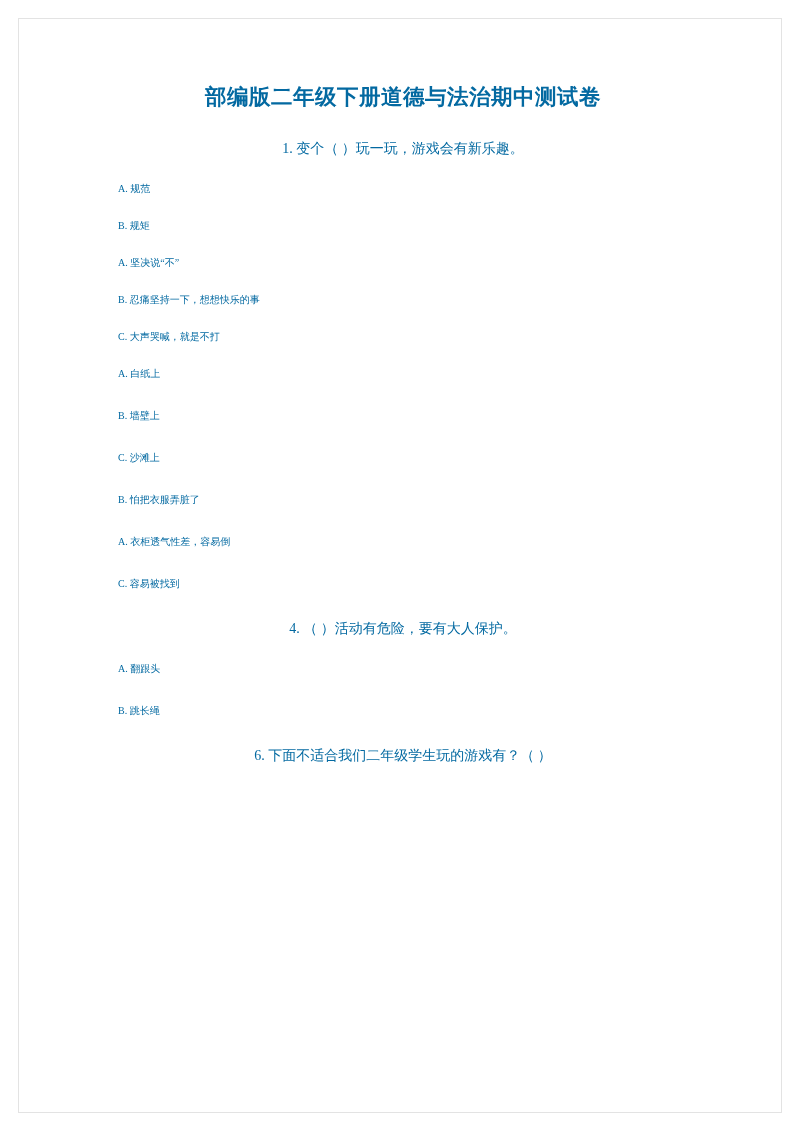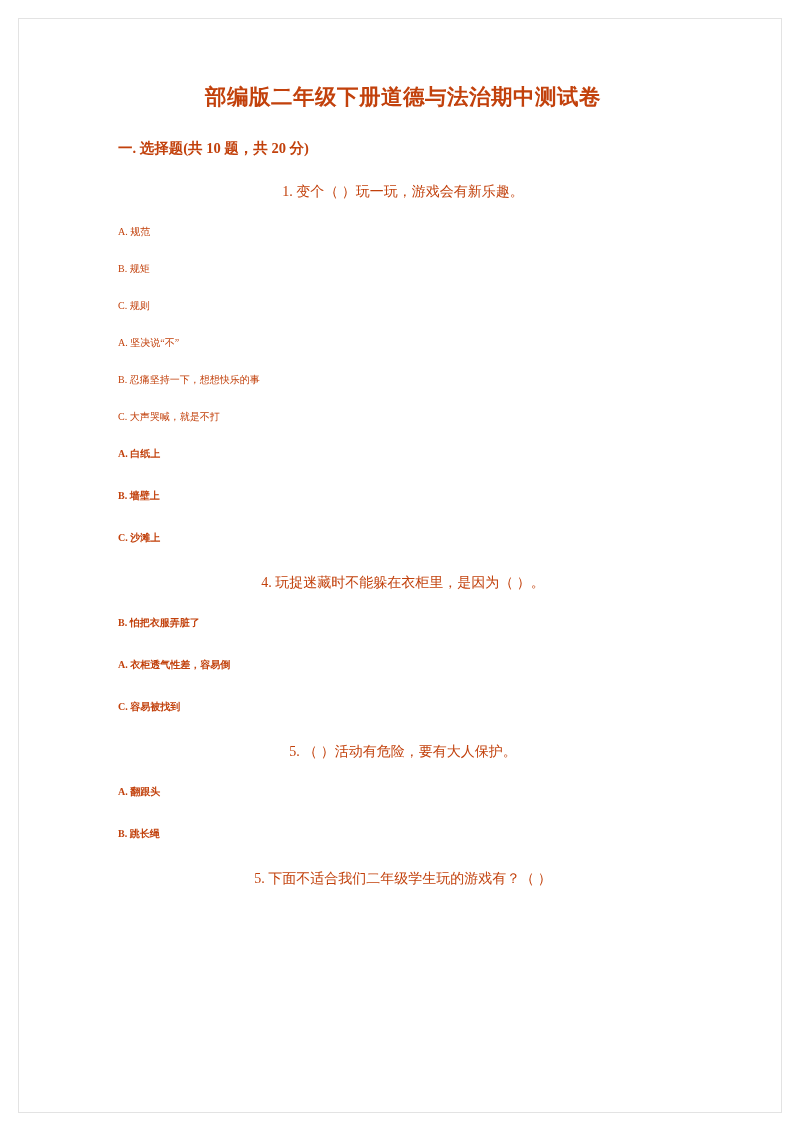--- a/index.html
+++ b/index.html
@@ -8,21 +8,21 @@
     background: #ffffff;
   }
   .page {
     position: relative;
     width: 800px;
     height: 1131px;
     margin: 0 auto;
     background: #ffffff;
     box-sizing: border-box;
     font-family: "Liberation Serif", "DejaVu Serif", serif;
-    color: #c2410c;
+    color: #0369a1;
     overflow: hidden;
   }
   .border-frame {
     position: absolute;
     left: 18px;
     top: 18px;
     right: 18px;
     bottom: 18px;
     border: 1px solid #e3e3e3;
     pointer-events: none;
@@ -53,45 +53,41 @@
     margin: 0 0 22px 0;
     text-align: center;
   }
   .option {
     font-size: 10px;
     line-height: 1.5;
     margin: 0 0 22px 0;
   }
   .option.spaced {
     margin-bottom: 27px;
-    font-weight: bold;
   }
 </style>
 </head>
 <body>
 
 <div class="page">
   <div class="border-frame"></div>
   <div class="content">
     <h1 class="doc-title">部编版二年级下册道德与法治期中测试卷</h1>
-    <div class="section-heading">一. 选择题(共 10 题，共 20 分)</div>
     <div>
       <div class="question">1. 变个（           ）玩一玩，游戏会有新乐趣。</div>
       <div class="option">A. 规范</div>
       <div class="option">B. 规矩</div>
-      <div class="option">C. 规则</div>
       <div class="option">A. 坚决说“不”</div>
       <div class="option">B. 忍痛坚持一下，想想快乐的事</div>
       <div class="option">C. 大声哭喊，就是不打</div>
       <div class="option spaced">A. 白纸上</div>
       <div class="option spaced">B. 墙壁上</div>
       <div class="option spaced">C. 沙滩上</div>
-      <div class="question spaced">4. 玩捉迷藏时不能躲在衣柜里，是因为（     ）。</div>
       <div class="option spaced">B. 怕把衣服弄脏了</div>
       <div class="option spaced">A. 衣柜透气性差，容易倒</div>
       <div class="option spaced">C. 容易被找到</div>
-      <div class="question spaced">5. （       ）活动有危险，要有大人保护。</div>
+      <div class="question spaced">4. （       ）活动有危险，要有大人保护。</div>
       <div class="option spaced">A. 翻跟头</div>
       <div class="option spaced">B. 跳长绳</div>
-      <div class="question">5. 下面不适合我们二年级学生玩的游戏有？（          ）</div>
+      <div class="question">6. 下面不适合我们二年级学生玩的游戏有？（          ）</div>
     </div>
   </div>
 </div>
 
 </body></html>

